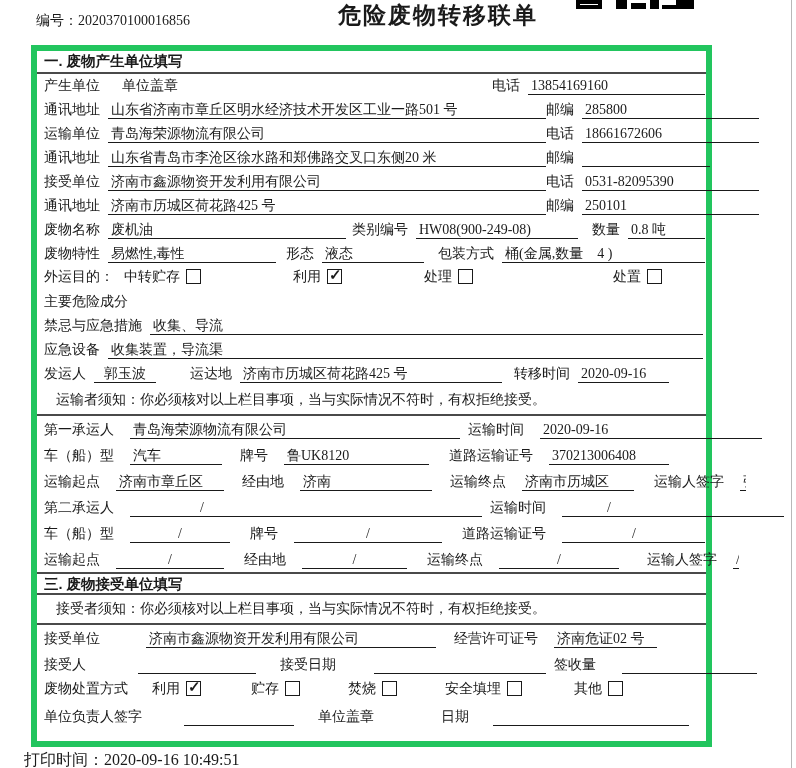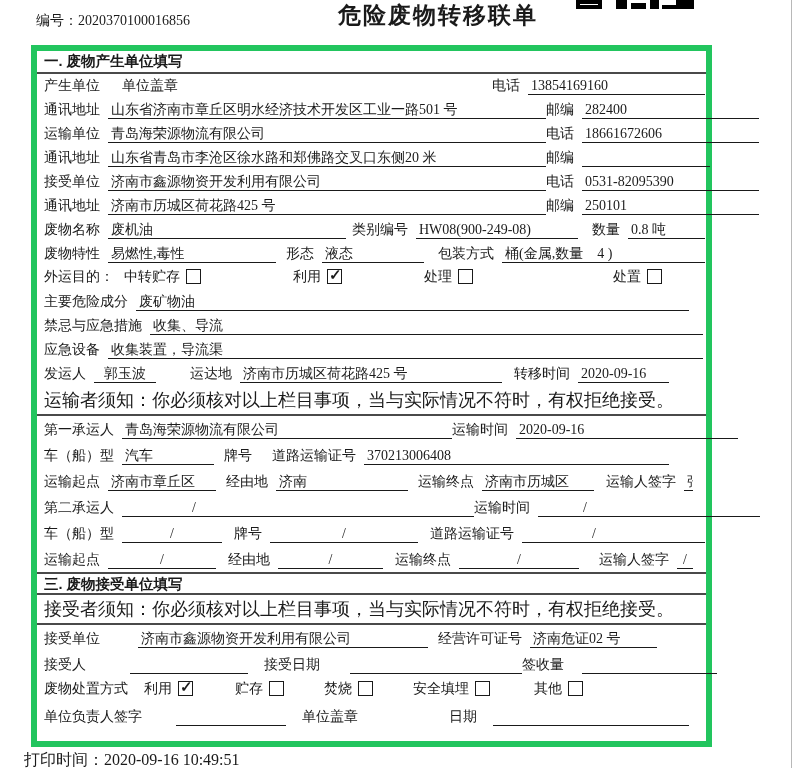--- a/index.html
+++ b/index.html
@@ -16,24 +16,24 @@
   #qr-remnant .qh{position:absolute;border:4px solid #000;background:#fff;}
 
   
   #form-table{position:absolute;left:31px;top:45px;width:681px;height:702px;
     border:6px solid #22c55e;box-sizing:border-box;background:#fff;}
   .sec-header{height:23px;line-height:21px;font-weight:bold;font-size:14.5px;
     border-bottom:2px solid #4a4a4a;padding-left:7px;box-sizing:border-box;
     font-family:"Liberation Sans","DejaVu Sans",sans-serif;}
   .sec-header.mid{border-top:2px solid #4a4a4a;}
   .notice{height:30px;border-bottom:2px solid #4a4a4a;display:flex;align-items:center;
-    padding-left:7px;font-size:18px;box-sizing:border-box;}
+    padding-left:19px;font-size:14px;box-sizing:border-box;}
   .row{display:flex;align-items:flex-end;height:24px;padding:0 1px 3px 7px;box-sizing:border-box;
     font-size:14px;}
-  .row.h26{height:26px;}
+  .row.h26{height:26px;gap:8px;}
   .lbl{white-space:nowrap;margin-right:8px;flex:none;}
   .val{border-bottom:1px solid #1a1a1a;padding:0 3px;white-space:nowrap;overflow:hidden;
     box-sizing:border-box;flex:none;min-height:17px;line-height:17px;}
   .val.grow{flex:1;}
   .val.slash-c{text-align:center;}
   .val.slash-l{padding-left:70px;}
   .mla{margin-left:auto;}
   .cb{display:inline-block;width:13px;height:13px;border:1px solid #1a1a1a;margin-left:6px;
     position:relative;flex:none;box-sizing:content-box;}
   .opt{display:flex;align-items:center;}
@@ -68,21 +68,21 @@
       <span class="lbl">产生单位</span>
       <span class="lbl" style="margin-left:14px">单位盖章</span>
       <span class="lbl mla">电话</span>
       <span class="val" style="width:177px">13854169160</span>
     </div>
 
     <div class="row">
       <span class="lbl">通讯地址</span>
       <span class="val" style="width:438px">山东省济南市章丘区明水经济技术开发区工业一路501 号</span>
       <span class="lbl mla">邮编</span>
-      <span class="val" style="width:177px">282400</span>
+      <span class="val" style="width:177px">285800</span>
     </div>
 
     <div class="row">
       <span class="lbl">运输单位</span>
       <span class="val" style="width:438px">青岛海荣源物流有限公司</span>
       <span class="lbl mla">电话</span>
       <span class="val" style="width:177px">18661672606</span>
     </div>
 
     <div class="row">
@@ -139,21 +139,20 @@
         <span class="cb"></span>
       </span>
       <span class="opt" style="margin-left:140px">
         <span>处置</span>
         <span class="cb"></span>
       </span>
     </div>
 
     <div class="row">
       <span class="lbl">主要危险成分</span>
-      <span class="val grow" style="margin-right:16px">废矿物油</span>
     </div>
 
     <div class="row">
       <span class="lbl">禁忌与应急措施</span>
       <span class="val grow" style="margin-right:2px">收集、导流</span>
     </div>
 
     <div class="row">
       <span class="lbl">应急设备</span>
       <span class="val grow" style="margin-right:2px">收集装置，导流渠</span>
@@ -174,20 +173,21 @@
       <span class="lbl">第一承运人</span>
       <span class="val" style="width:330px">青岛海荣源物流有限公司</span>
       <span class="lbl mla">运输时间</span>
       <span class="val" style="width:222px">2020-09-16</span>
     </div>
 
     <div class="row h26">
       <span class="lbl">车（船）型</span>
       <span class="val" style="width:92px">汽车</span>
       <span class="lbl" style="margin-left:10px">牌号</span>
+      <span class="val" style="width:145px">鲁UK8120</span>
       <span class="lbl" style="margin-left:12px">道路运输证号</span>
       <span class="val grow" style="margin-right:36px">370213006408</span>
     </div>
 
     <div class="row h26">
       <span class="lbl">运输起点</span>
       <span class="val" style="width:108px">济南市章丘区</span>
       <span class="lbl" style="margin-left:10px">经由地</span>
       <span class="val" style="width:132px">济南</span>
       <span class="lbl" style="margin-left:10px">运输终点</span>

